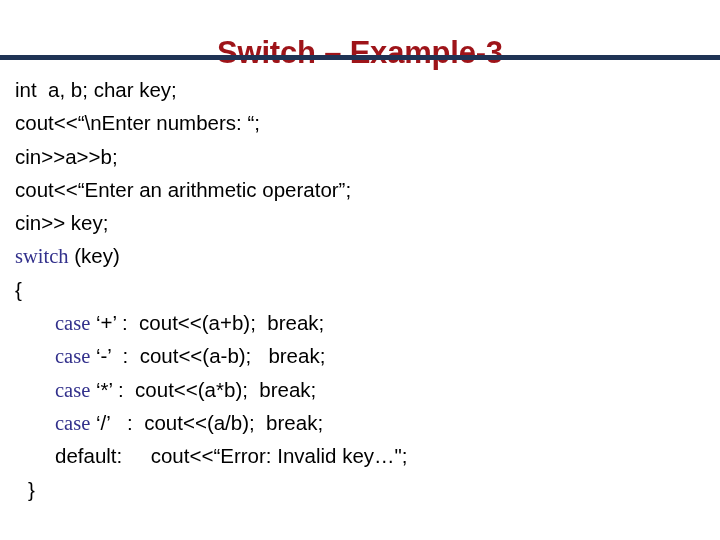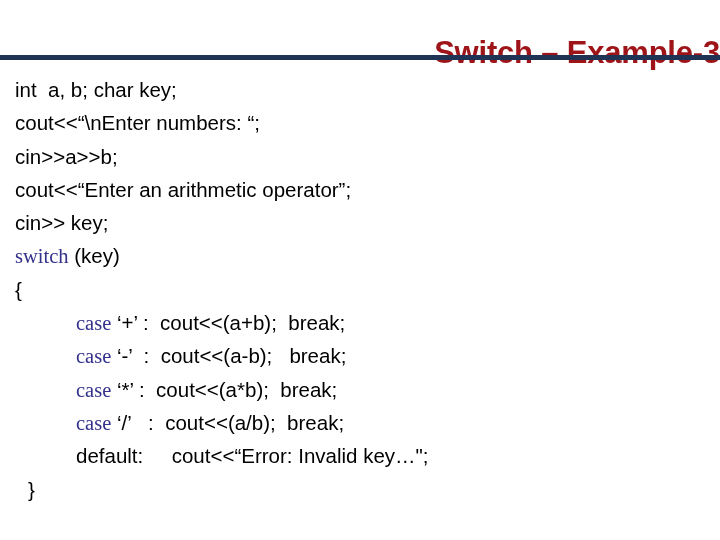--- a/index.html
+++ b/index.html
@@ -14,21 +14,21 @@
     overflow: hidden;
     position: relative;
   }
 
   
   #slide-title {
     position: absolute;
     top: 12px;
     left: 0;
     width: 720px;
-    text-align: right;
+    text-align: center;
     color: #9e1419;
     font-size: 31px;
     line-height: 40px;
     letter-spacing: -0.2px;
     white-space: nowrap;
     font-family: "Liberation Sans", sans-serif;
   }
 
   #title-rule {
     position: absolute;
@@ -54,21 +54,21 @@
 
   .code-line {
     height: 33.3px;
     padding-left: 15px;
     white-space: pre;
     overflow: visible;
   }
 
   
   .indent-brace-close { padding-left: 28px; }
-  .indent-case        { padding-left: 76px; }
+  .indent-case        { padding-left: 55px; }
 
   .kw {
     color: #33318c;
     font-family: Liberation Serif, serif;
   }
 </style>
 </head>
 <body>
 
 <h1 id="slide-title">Switch – Example-3</h1>

